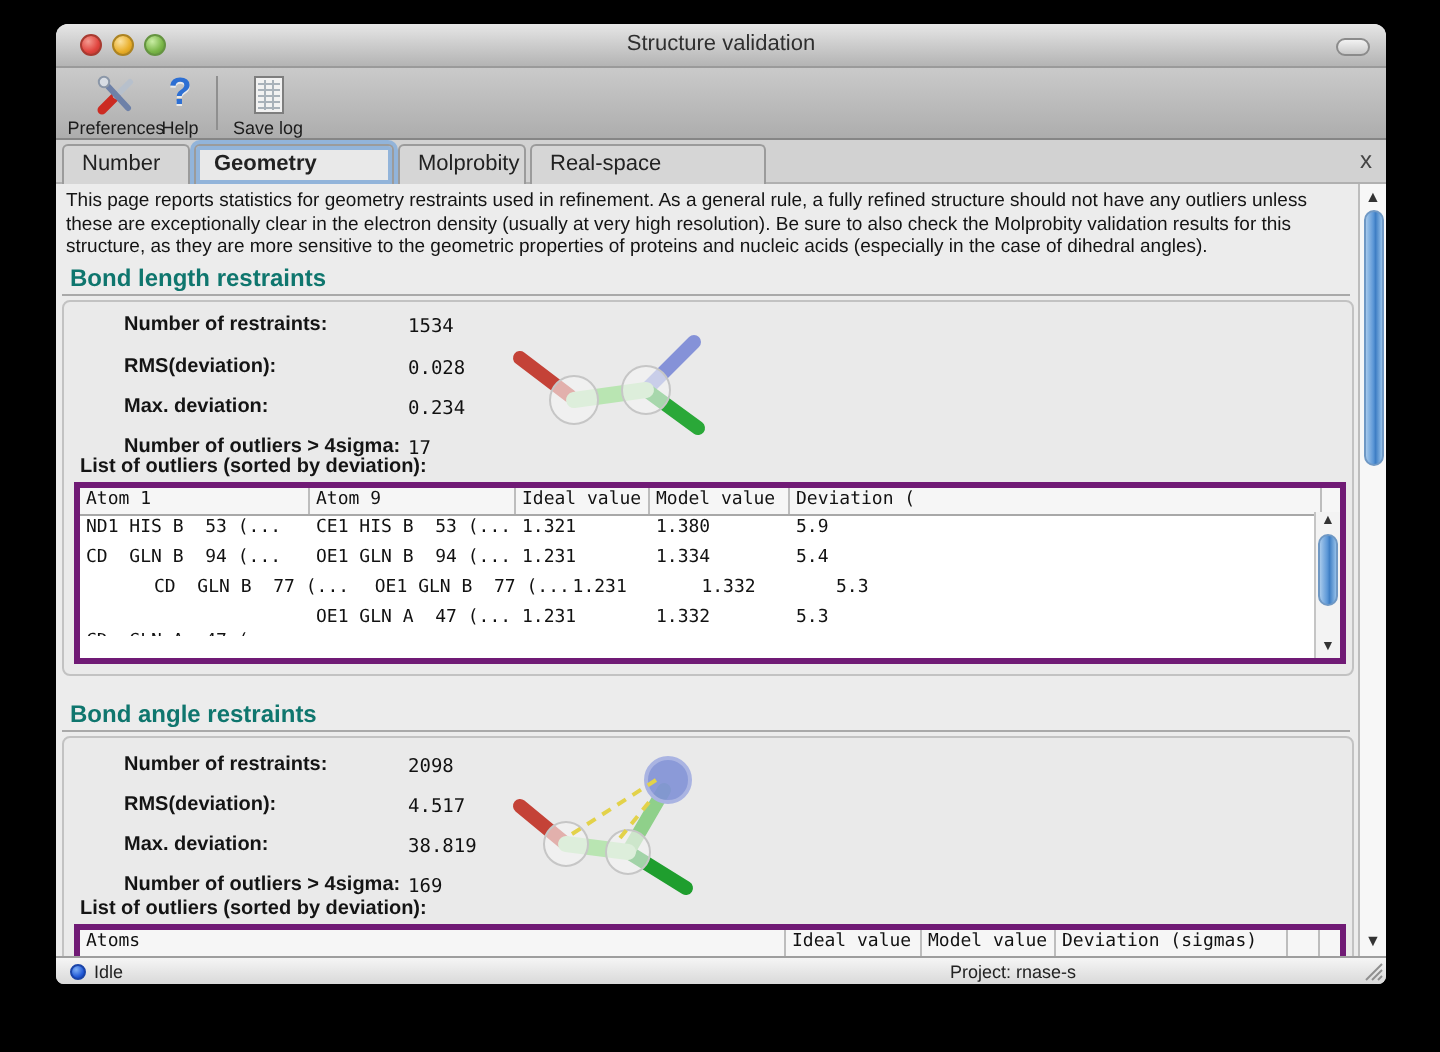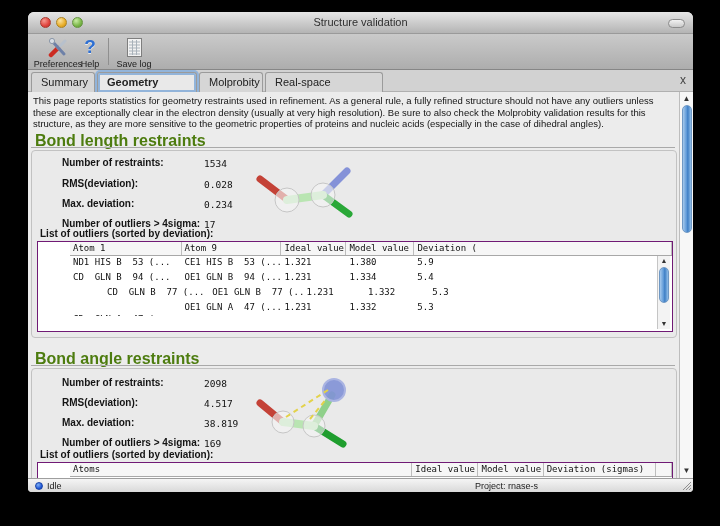--- a/index.html
+++ b/index.html
@@ -43,33 +43,33 @@
   .tab.active { background:#e9e9e9; font-weight:bold;
                 box-shadow:0 0 0 2px #92b4da inset, 0 0 0 2px #92b4da; }
   .tabclose { position:absolute; right:7px; top:3px; font-size:12px; color:#444;
               line-height:14px; cursor:default; }
 
   
   .content { position:absolute; left:0; top:80px; width:665px; height:386px;
              background:#ececec; overflow:hidden; }
   .desc { position:absolute; left:5px; top:3px; width:640px; font-size:9.5px;
           line-height:11.5px; color:#141414; }
-  .sechead { position:absolute; left:7px; font-size:16px; font-weight:bold; color:#4d7c0f; }
+  .sechead { position:absolute; left:7px; font-size:12px; font-weight:bold; color:#0f766e; }
   .sechr { position:absolute; left:3px; width:644px; height:1px; background:#a9a9a9; }
   .groupbox { position:absolute; left:3px; width:646px; background:#eaeaea;
               border:1px solid #c2c2c2; border-radius:4px; }
   .statrow { position:absolute; left:30px; font-size:10px; font-weight:bold; color:#141414; }
   .statval { position:absolute; left:172px; font-family:"DejaVu Sans Mono", monospace;
              font-size:9.5px; font-weight:normal; color:#111; }
   .listlabel { position:absolute; left:8px; font-size:10px; font-weight:bold; color:#141414; }
   .molimg { position:absolute; left:218px; }
 
   
-  .otable { position:absolute; left:5px; background:#fff; border:1px solid #701a75;
-            font-family:"DejaVu Sans Mono", monospace; font-size:9px; color:#111;padding-left:32px; }
+  .otable { position:absolute; left:5px; background:#fff; border:3px solid #701a75;
+            font-family:"DejaVu Sans Mono", monospace; font-size:9px; color:#111; }
   .trow { display:flex; height:15px; }
   .trow.thead { height:14px; background:#f6f6f6; border-bottom:1px solid #a8a8a8; }
   .tcell { padding:1px 3px; white-space:pre; overflow:hidden; }
   .hcell { border-right:1px solid #bdbdbd; }
 
   
   .tscroll { position:absolute; top:15px; right:1px; width:13px; bottom:1px;
              background:#f3f3f3; border-left:1px solid #c5c5c5; }
   .tscroll .arr { position:absolute; left:0; width:12px; height:10px; font-size:7px;
                   text-align:center; color:#333; line-height:10px; }
@@ -145,21 +145,21 @@
             <line x1="5.5" y1="2" x2="5.5" y2="17"></line>
               <line x1="9.5" y1="2" x2="9.5" y2="17"></line>
           </g>
         </svg>
       </div>
       <div class="tlabel">Save log</div>
     </div>
   </div>
 
   <div class="tabbar">
-    <div class="tab" style="left:3px; width:64px;">Summary</div>
+    <div class="tab" style="left:3px; width:64px;">Number</div>
     <div class="tab active" style="left:69px; width:100px;">Geometry outliers</div>
     <div class="tab" style="left:171px; width:64px;">Molprobity</div>
     <div class="tab" style="left:237px; width:118px;">Real-space correlation</div>
     <div class="tabclose">x</div>
   </div>
 
   <div class="content">
     <div class="desc">This page reports statistics for geometry restraints used in refinement.  As a general rule, a fully refined structure should not have any outliers unless these are exceptionally clear in the electron density (usually at very high resolution).  Be sure to also check the Molprobity validation results for this structure, as they are more sensitive to the geometric properties of proteins and nucleic acids (especially in the case of dihedral angles).</div>
 
     <div class="sechead" style="top:40px;">Bond length restraints</div>

